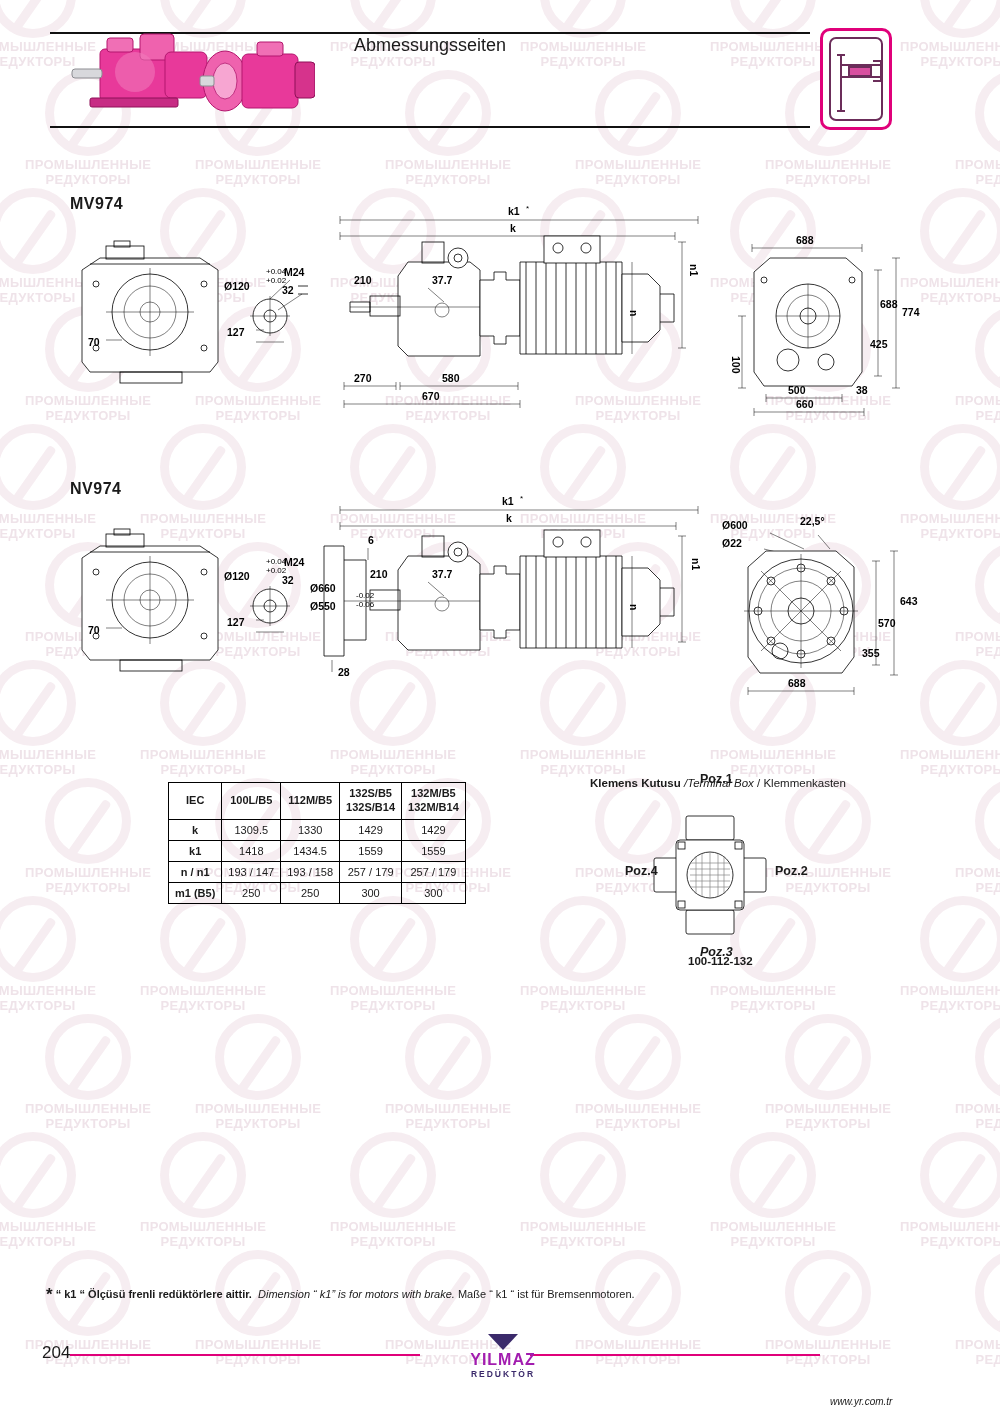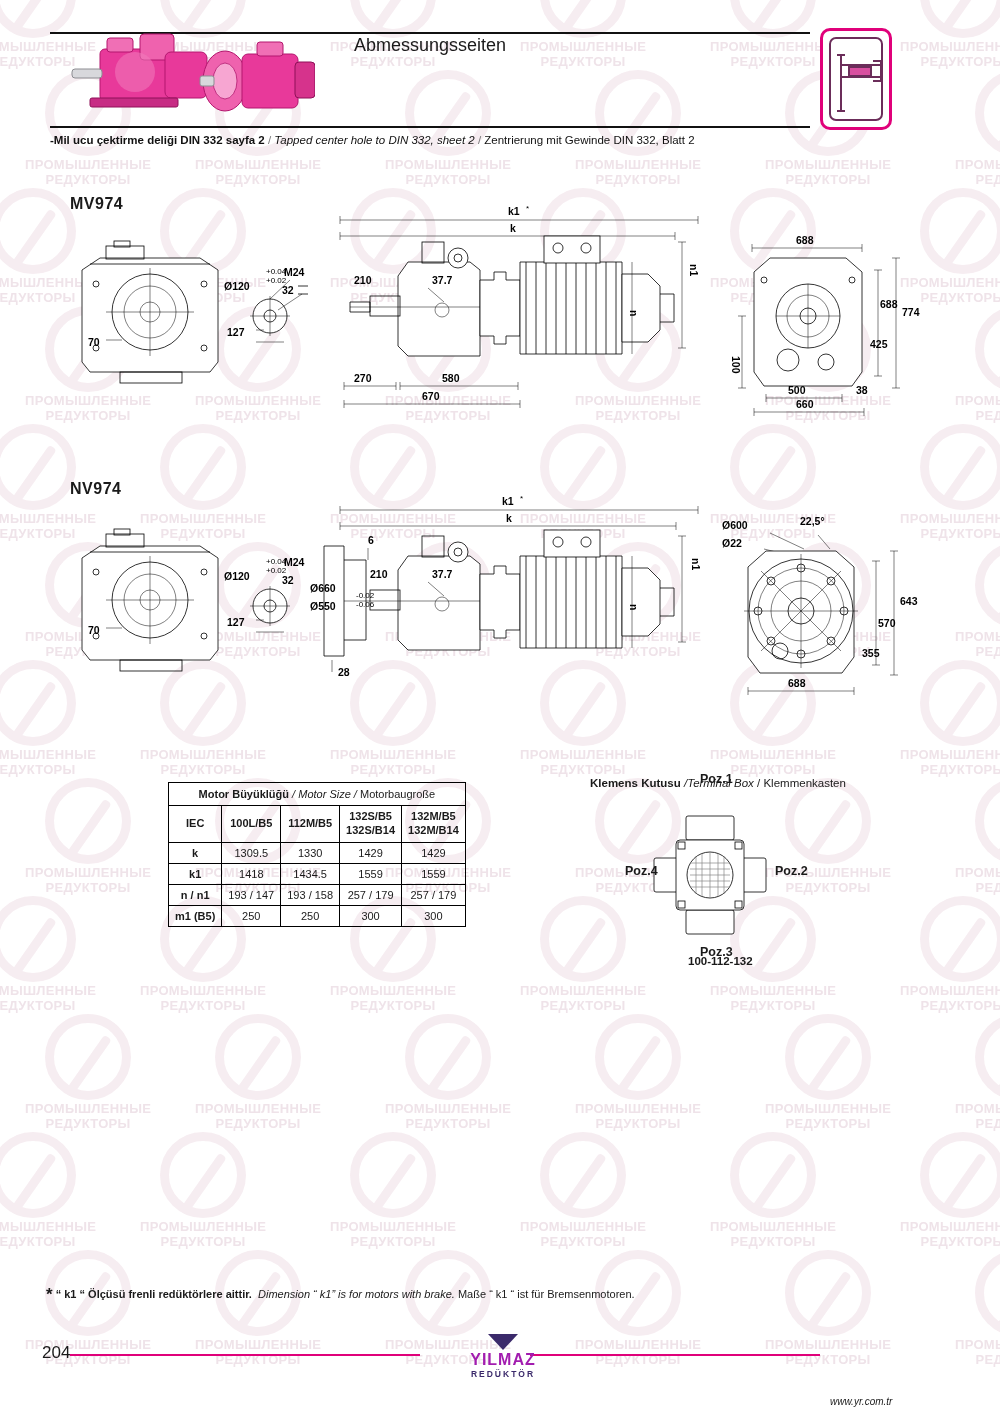--- a/index.html
+++ b/index.html
@@ -108,21 +108,21 @@
   
   #termbox-title {
     position:absolute; left:590px; top:777px; font-size:11.5px;
   }
   #termbox-title b { font-weight:bold; }
   #termbox-title i { font-style:italic; }
   #termbox { position:absolute; left:620px; top:800px; }
   .poz { position:absolute; font-size:12.5px; font-weight:bold; }
   #poz1 { left:700px; top:772px; }
   #poz2 { left:775px; top:864px; }
-  #poz3 { left:700px; top:945px; }
+  #poz3 { left:700px; top:945px;font-style:italic; }
   #poz4 { left:625px; top:864px; }
   #termbox-code { position:absolute; left:688px; top:955px; font-size:11.5px; font-weight:bold; }
 
   
   #footnote {
     position:absolute; left:46px; top:1285px; width:900px; font-size:11px;
   }
   #footnote .star { font-size:17px; font-weight:bold; vertical-align:-2px; }
   #footnote b { font-weight:bold; }
   #footnote i { font-style:italic; }
@@ -338,27 +338,20 @@
         <path d="M18 34 L58 34"></path>
         <path d="M18 46 L58 46"></path>
         <rect x="26" y="36" width="22" height="9" fill="#d94fa0" stroke="#6b2d5a"></rect>
         <path d="M14 24 L22 24"></path>
         <path d="M14 80 L22 80"></path>
         <path d="M50 30 L58 30 L58 50 L50 50"></path>
       </g>
     </svg>
   </div>
 
-  <div class="subtitle">
-    <b>-Mil ucu çektirme deliği DIN 332 sayfa 2</b>
-    <span class="sep">/</span>
-    <i>Tapped center hole to DIN 332, sheet 2</i>
-    <span class="sep">/</span>
-    <span>Zentrierung mit Gewinde DIN 332, Blatt 2</span>
-  </div>
 
   <div class="model-label" id="model-mv">MV974</div>
 
   <div class="draw" style="left:60px; top:240px;">
     <svg width="180" height="150" viewBox="0 0 180 150">
       <path class="fillwhite" d="M22 30 L22 122 L30 132 L150 132 L158 122 L158 30 L140 18 L40 18 Z"></path>
       <rect class="ln" x="46" y="6" width="38" height="13"></rect>
       <rect class="ln" x="54" y="1" width="16" height="6"></rect>
       <circle class="fillwhite" cx="90" cy="72" r="38"></circle>
       <circle class="ln-t" cx="90" cy="72" r="26"></circle>
@@ -586,29 +579,20 @@
       <text class="dimtxt" x="160" y="122">570</text>
       <text class="dimtxt" x="144" y="152">355</text>
 
       <path class="ln-t" d="M30 186 L136 186 M30 182 L30 190 M136 182 L136 190"></path>
       <text class="dimtxt" x="70" y="182">688</text>
     </svg>
   </div>
 
   <table id="spec-table">
     <tbody>
-      <tr class="title-row">
-        <td colspan="5">
-          <b>Motor Büyüklüğü</b>
-          <i>/</i>
-          <i>Motor Size</i>
-          <i>/</i>
-          <span>Motorbaugroße</span>
-        </td>
-      </tr>
       <tr>
         <th class="hcell">IEC</th>
         <th class="hcell">100L/B5</th>
         <th class="hcell">112M/B5</th>
         <th class="hcell">
           <div>132S/B5</div>
           <div>132S/B14</div>
         </th>
         <th class="hcell">
           <div>132M/B5</div>

